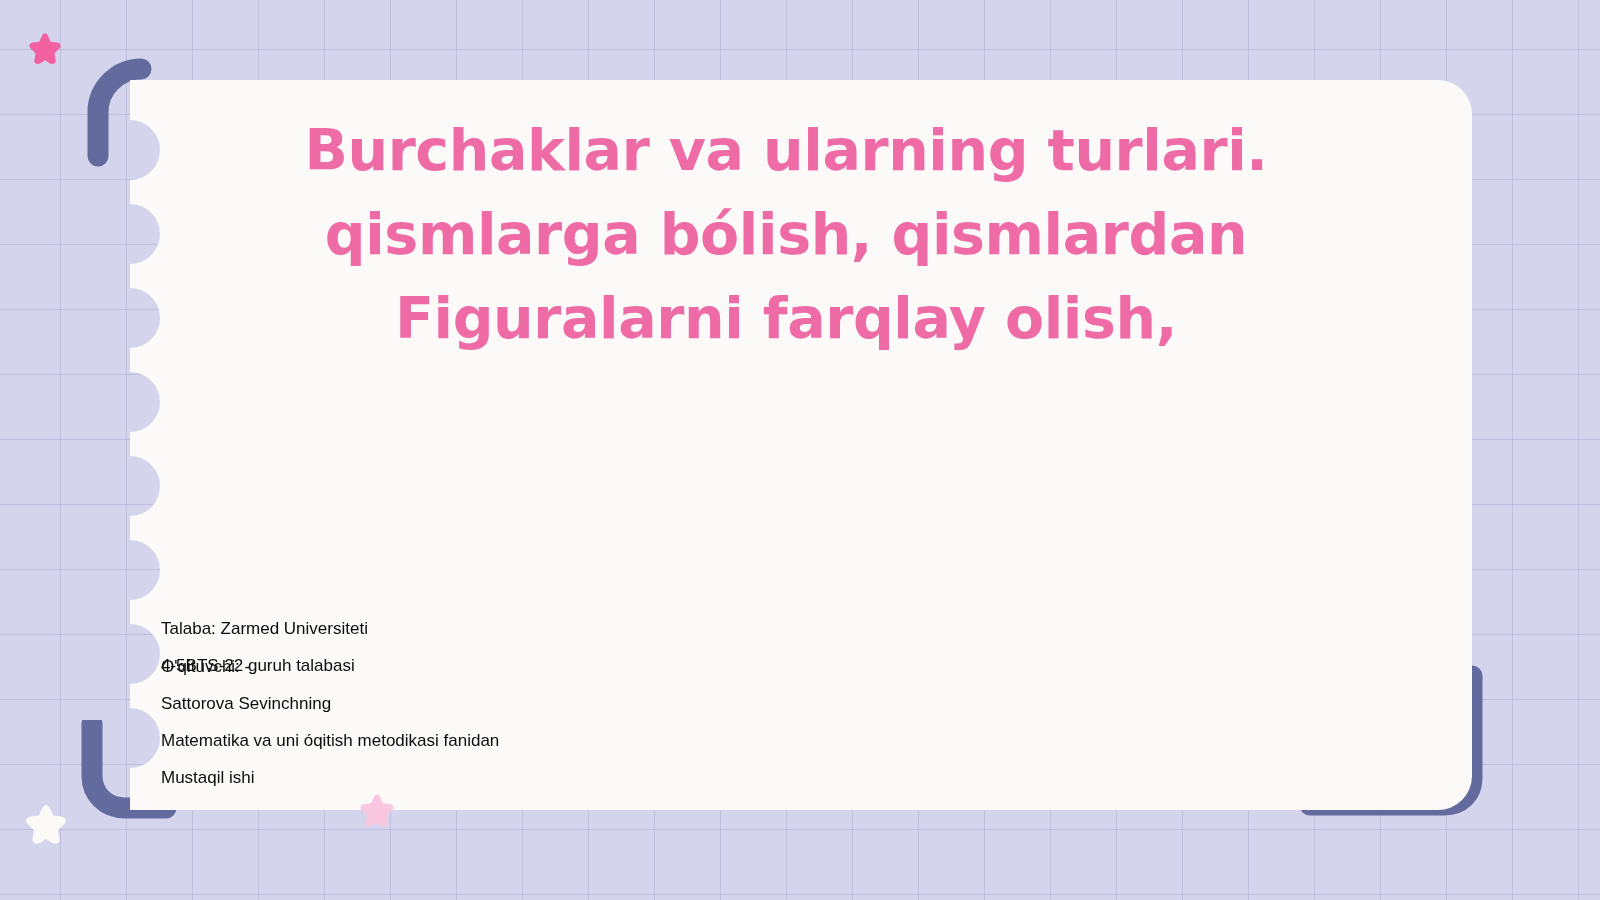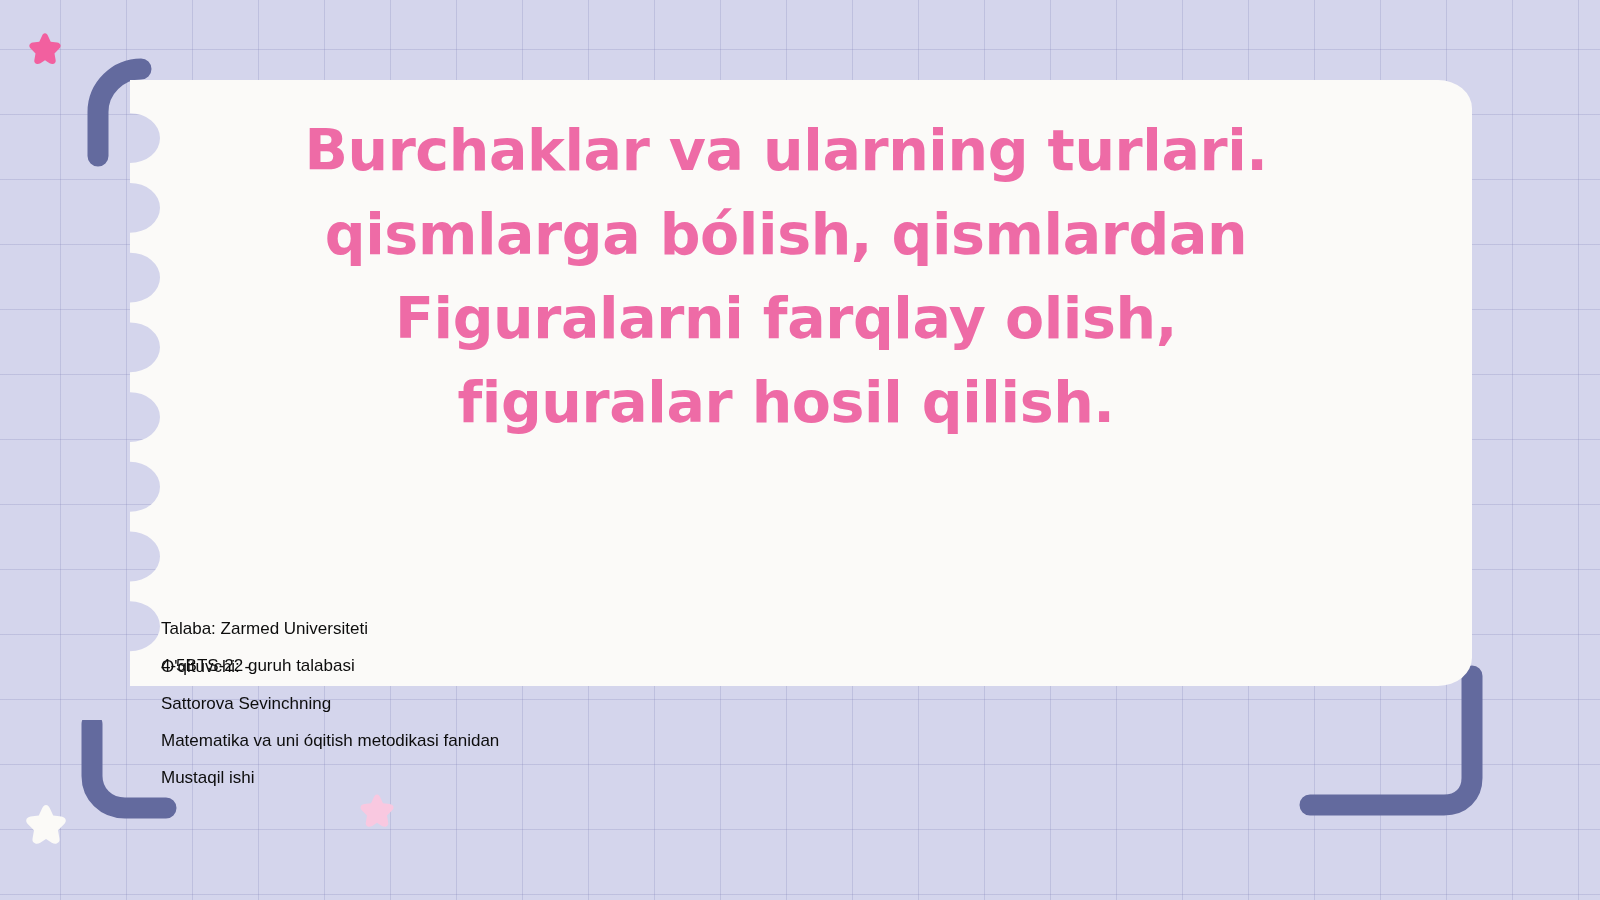--- a/index.html
+++ b/index.html
@@ -35,21 +35,21 @@
   #bracket-top-left   { left: 78px;   top: 58px;   width: 80px;  height: 110px; }
   #bracket-bottom-left{ left: 78px;   top: 720px;  width: 100px; height: 100px; }
   #bracket-bottom-right{ left: 1296px; top: 662px;  width: 190px; height: 160px; }
 
   
   #card {
     position: absolute;
     left: 96px;
     top: 80px;
     width: 1376px;
-    height: 606px;
+    height: 730px;
   }
   #card-shape {
     position: absolute;
     inset: 0;
     width: 100%;
     height: 100%;
     display: block;
   }
   #card-content {
     position: absolute;
@@ -151,21 +151,20 @@
         A 30 30 0 1 0 34 40
         Z"></path>
     </svg>
 
     <div id="card-content">
 
       <div id="title-block">
         <div class="title-line">Burchaklar va ularning turlari.</div>
         <div class="title-line">qismlarga bólish, qismlardan</div>
         <div class="title-line">Figuralarni farqlay olish,</div>
-        <div class="title-line">figuralar hosil qilish.</div>
       </div>
 
       <svg class="star" id="star-pink-text" viewBox="0 0 100 100">
         <path d="M50 6 C54 6 56 9 58 13 L65 28 L82 30 C87 31 90 33 91 37
                  C92 41 90 44 87 47 L75 59 L78 76 C79 81 77 84 73 86
                  C70 88 66 87 62 85 L50 77 L38 85 C34 87 30 88 27 86
                  C23 84 21 81 22 76 L25 59 L13 47 C10 44 8 41 9 37
                  C10 33 13 31 18 30 L35 28 L42 13 C44 9 46 6 50 6 Z" fill="#f9c8e0"></path>
       </svg>
 

